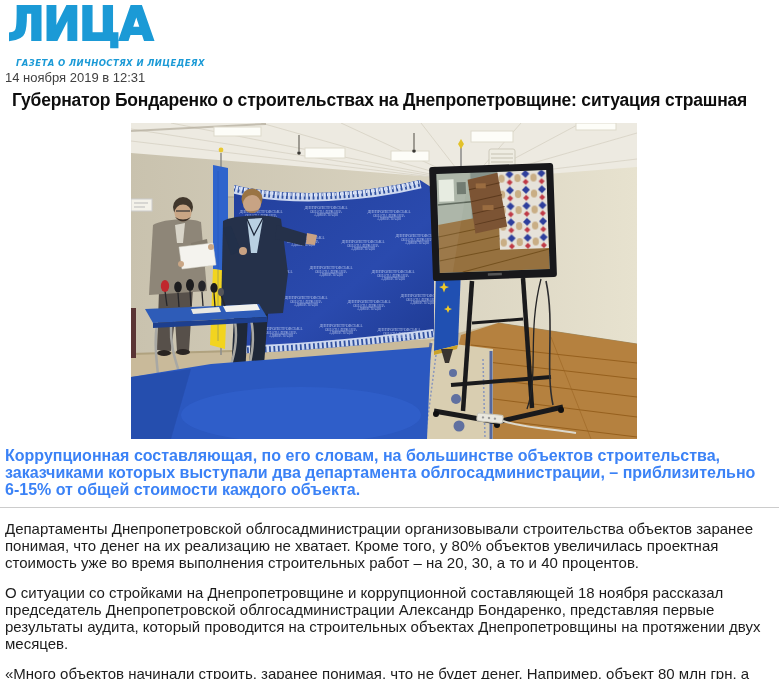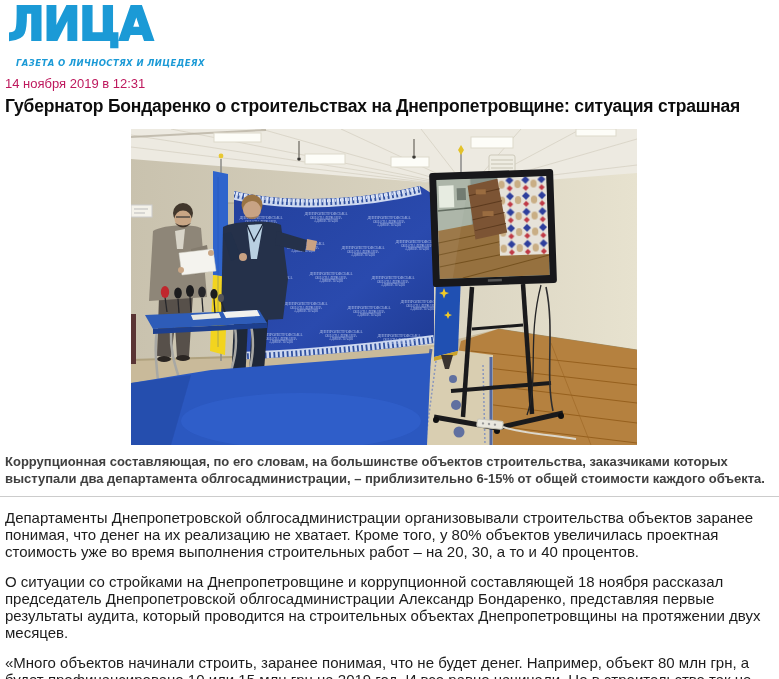--- a/index.html
+++ b/index.html
@@ -17,32 +17,32 @@
     -webkit-text-stroke:2px #1b9ad6;
     transform:scaleY(1.04);transform-origin:left top;
   }
   .tagline{
     font-family:"DejaVu Sans",sans-serif;
     font-size:8.5px;font-weight:bold;font-style:italic;
     color:#1b9ad6;letter-spacing:.4px;margin:12px 0 0 8px;
   }
   
   .category{margin:9px 0 0 5px;font-size:13px;font-weight:bold;color:#333;cursor:pointer;}
-  .date{margin:8px 0 0 5px;font-size:13px;color:#be185d;}
+  .date{margin:2px 0 0 5px;font-size:13px;color:#404040;}
   h1.title{
-    margin:5px 5px 0 5px;font-size:17.5px;line-height:21px;
+    margin:5px 5px 0 12px;font-size:17.5px;line-height:21px;
     font-weight:bold;color:#0d0d0d;letter-spacing:-0.2px;
   }
   
   figure.photo{margin:12px 0 0 131px;width:506px;height:316px;padding:0;}
   .bd-logo{fill:#c9d5f2;opacity:.85;font-family:"Liberation Serif",serif;}
   
   p.lead{
-    margin:8px 5px 0 5px;font-size:13px;line-height:17px;
-    font-weight:bold;color:#404040;
+    margin:8px 5px 0 5px;font-size:16px;line-height:17px;
+    font-weight:bold;color:#3b82f6;
   }
   hr.divider{border:none;border-top:1px solid #ccc;margin:9px 0 8px 0;}
   p.body{margin:12px 5px 13px 5px;font-size:15px;line-height:17px;color:#1c1c1c;}
 </style>
 </head>
 <body>
 
 <div class="page">
 
   <header>

